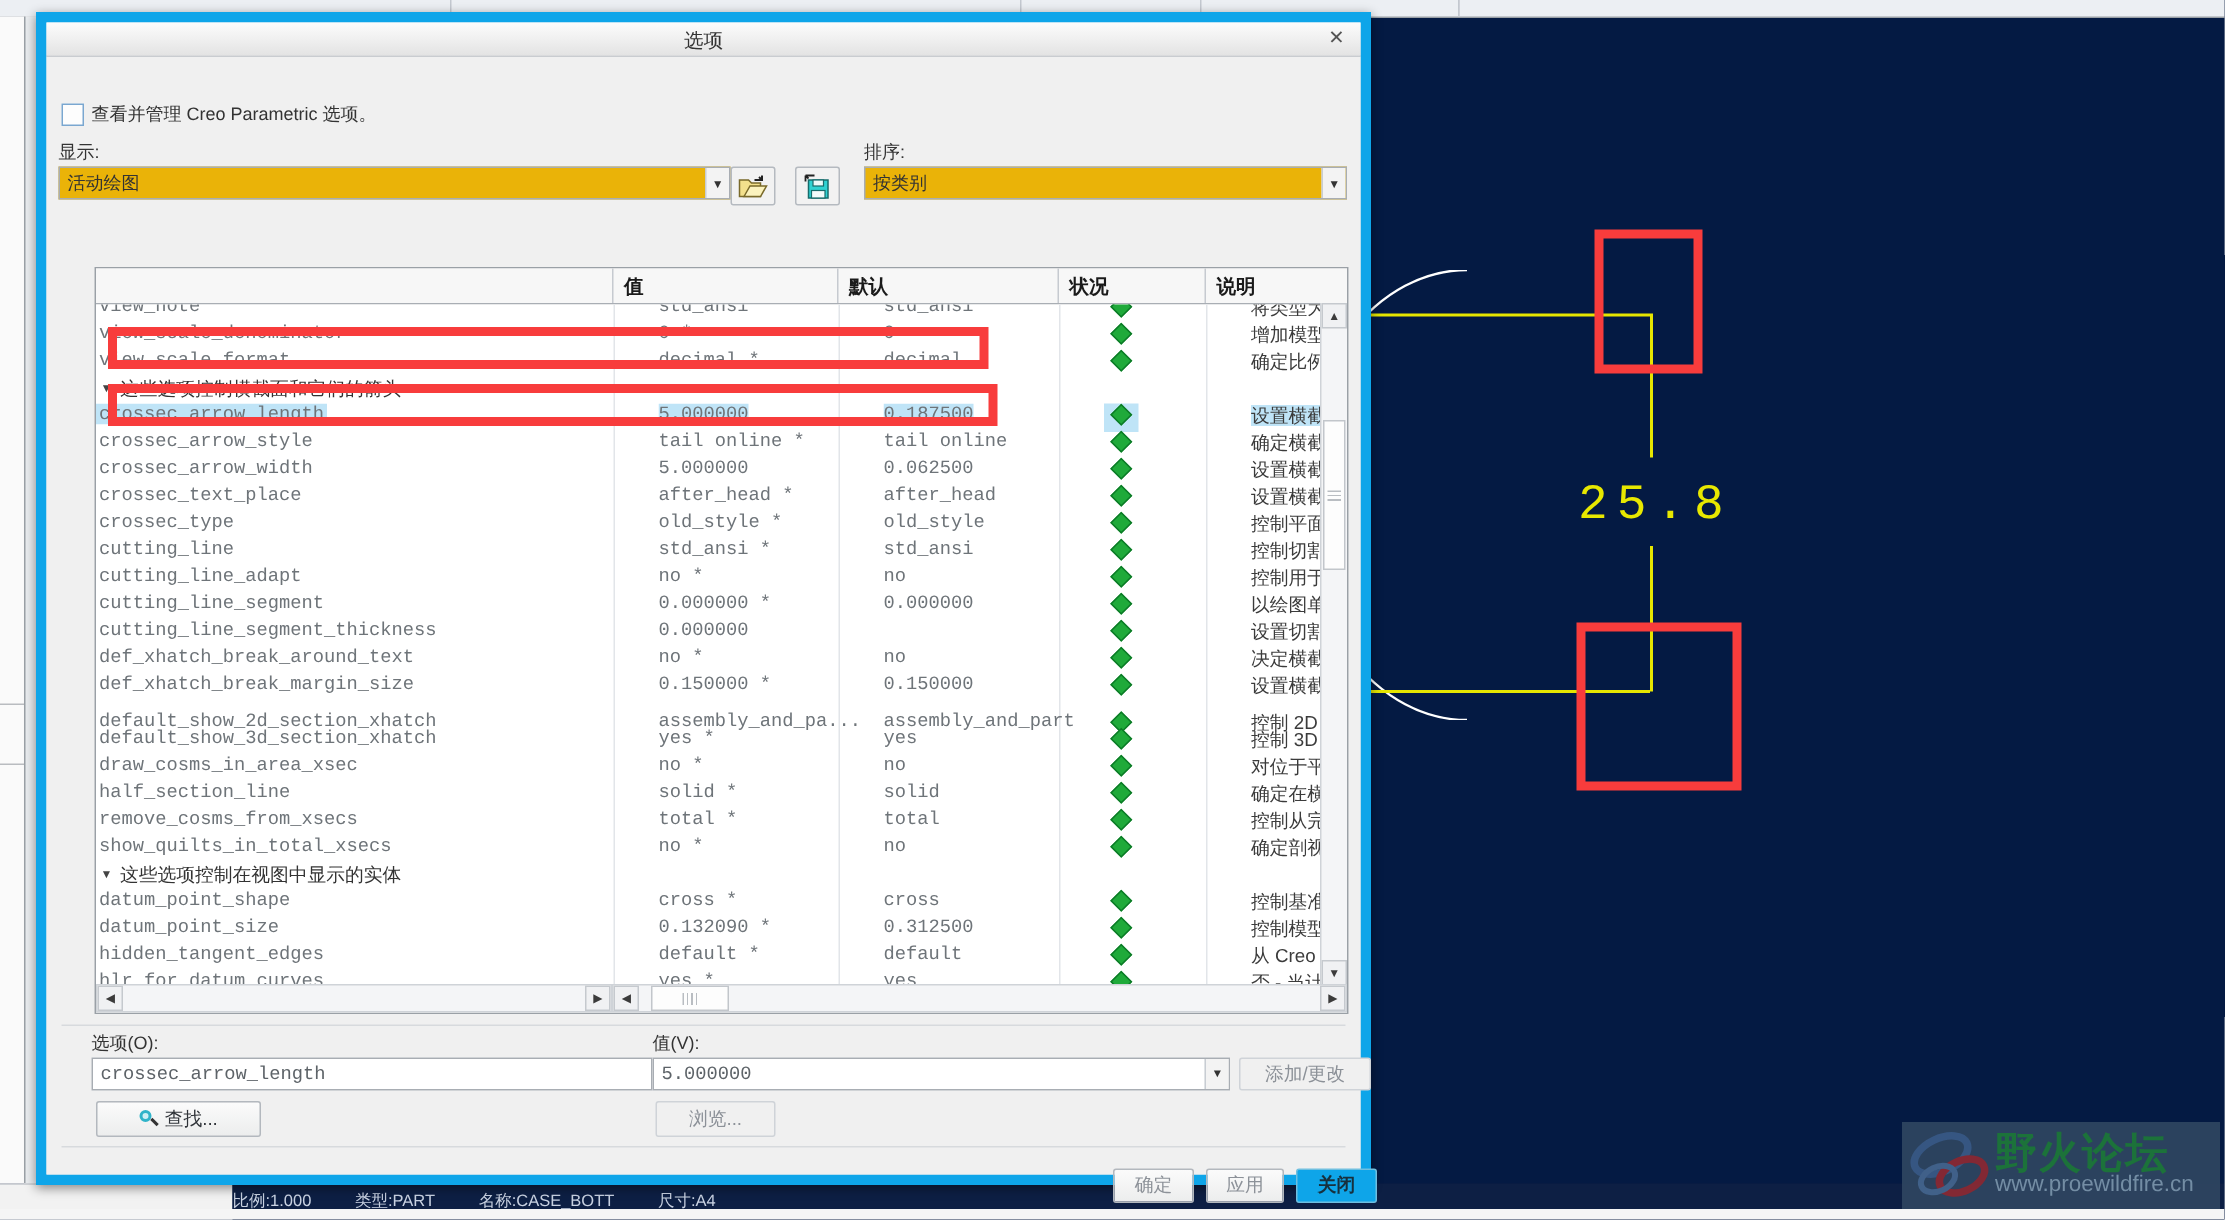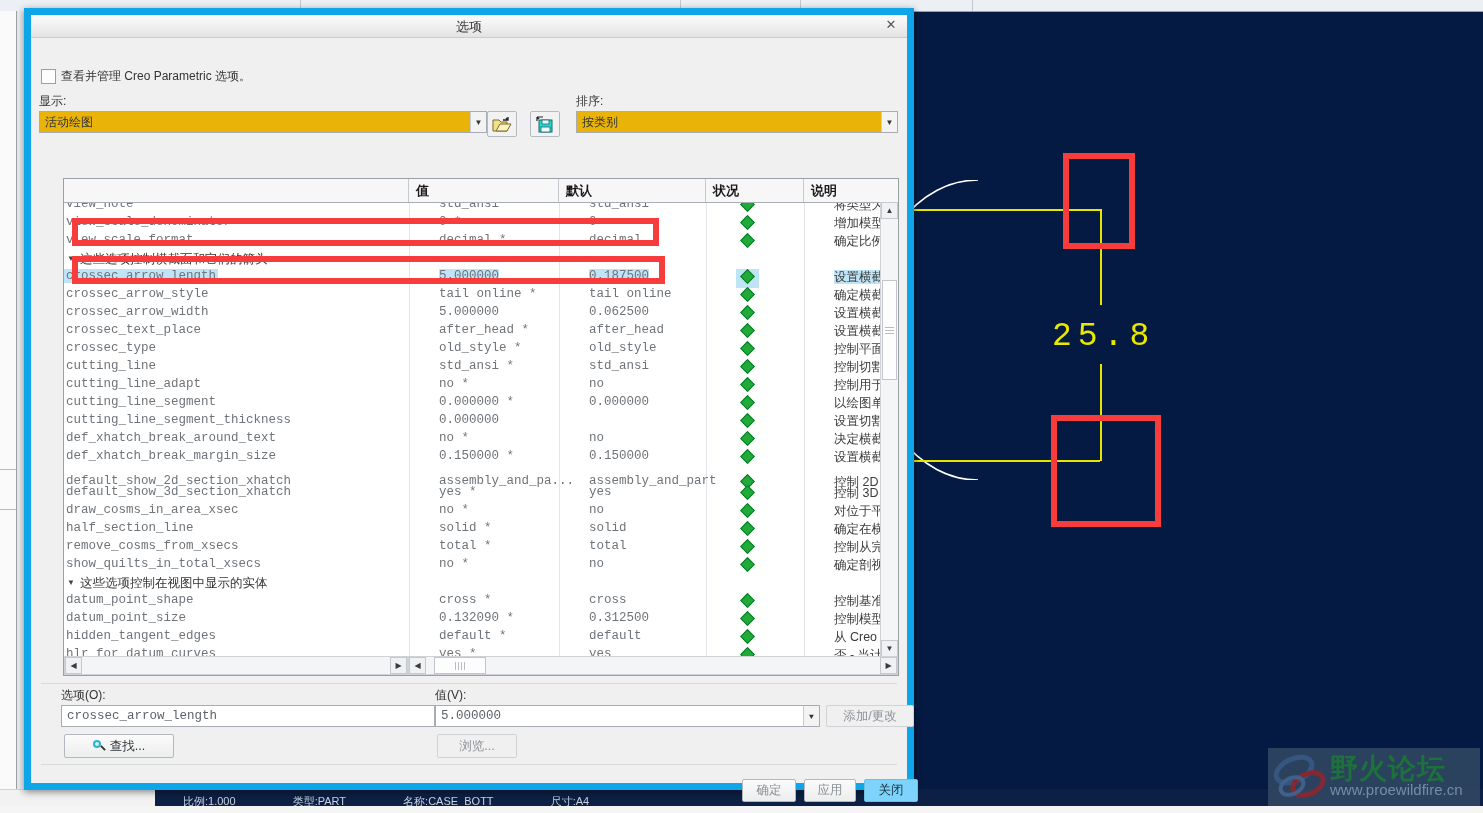--- a/index.html
+++ b/index.html
@@ -20,21 +20,21 @@
   
   .dim-line{position:absolute;background:#e6e600;}
   .dim-text{position:absolute;color:#e8e800;font-family:"Liberation Mono","DejaVu Sans Mono",monospace;
             font-size:33px;letter-spacing:6px;white-space:nowrap;}
   .red-box{position:absolute;border:6px solid #f83c3c;box-sizing:border-box;}
   #arc-svg{position:absolute;left:860px;top:180px;}
 
   
   #status-bar{position:absolute;left:155px;top:789px;width:1328px;height:24px;background:#0d1f44;
               color:#c9d2e2;font-size:11px;line-height:24px;}
-  #status-bar span{margin-right:26px;padding-left:28px;}
+  #status-bar span{margin-right:26px;}
   #bottom-white{position:absolute;left:0;top:789px;width:155px;height:24px;background:#f2f2f2;border-top:1px solid #cfd2d6;}
   #bottom-white2{position:absolute;left:0;top:806px;width:1483px;height:7px;background:#f5f5f5;}
 
   
   #watermark{position:absolute;left:1268px;top:748px;width:212px;height:58px;
              background:#2f4661;opacity:.92;overflow:hidden;}
   #watermark .wm-title{position:absolute;left:62px;top:2px;font-family:"DejaVu Sans",sans-serif;
      font-weight:bold;font-size:28px;color:#1f7a3a;letter-spacing:1px;}
   #watermark .wm-url{position:absolute;left:62px;top:33px;font-family:"Liberation Sans",sans-serif;
      font-size:15px;color:#7d97ad;}
@@ -115,21 +115,21 @@
 
   .txtbox{position:absolute;background:#fff;border:1px solid #a8adb3;height:22px;box-sizing:border-box;
      display:flex;align-items:center;font-family:"Liberation Mono","DejaVu Sans Mono",monospace;
      font-size:12.5px;color:#5d6368;}
   .txtbox .tv{padding-left:5px;flex:1;overflow:hidden;white-space:nowrap;}
 
   .btn{position:absolute;background:linear-gradient(to bottom,#fbfbfb,#eceded);border:1px solid #b3b8be;
      border-radius:2px;display:flex;align-items:center;justify-content:center;font-size:12.5px;color:#2f3338;
      box-sizing:border-box;}
   .btn.flat{background:#f0f0f0;border-color:#cfd3d8;color:#8c9198;}
-  .btn.primary{background:#7dd3fc;border-color:#6fbfe0;color:#17303e;}
+  .btn.primary{background:#0ea5e9;border-color:#6fbfe0;color:#17303e;font-weight:bold;}
   .btn.dim{color:#8c9198;}
   #footer-sep{position:absolute;left:10px;top:726px;width:856px;height:1px;background:#d7dadd;}
   #mid-sep{position:absolute;left:10px;top:645px;width:856px;height:1px;background:#d7dadd;}
 
   .search-ico{display:inline-block;width:13px;height:13px;margin-right:4px;position:relative;}
   .search-ico::before{content:"";position:absolute;left:0;top:0;width:8px;height:8px;border:2px solid #2fb3c9;
      border-radius:50%;background:#cdeff5;box-sizing:border-box;}
   .search-ico::after{content:"";position:absolute;left:7px;top:7px;width:6px;height:2px;background:#333;
      transform:rotate(45deg);}
 </style>

